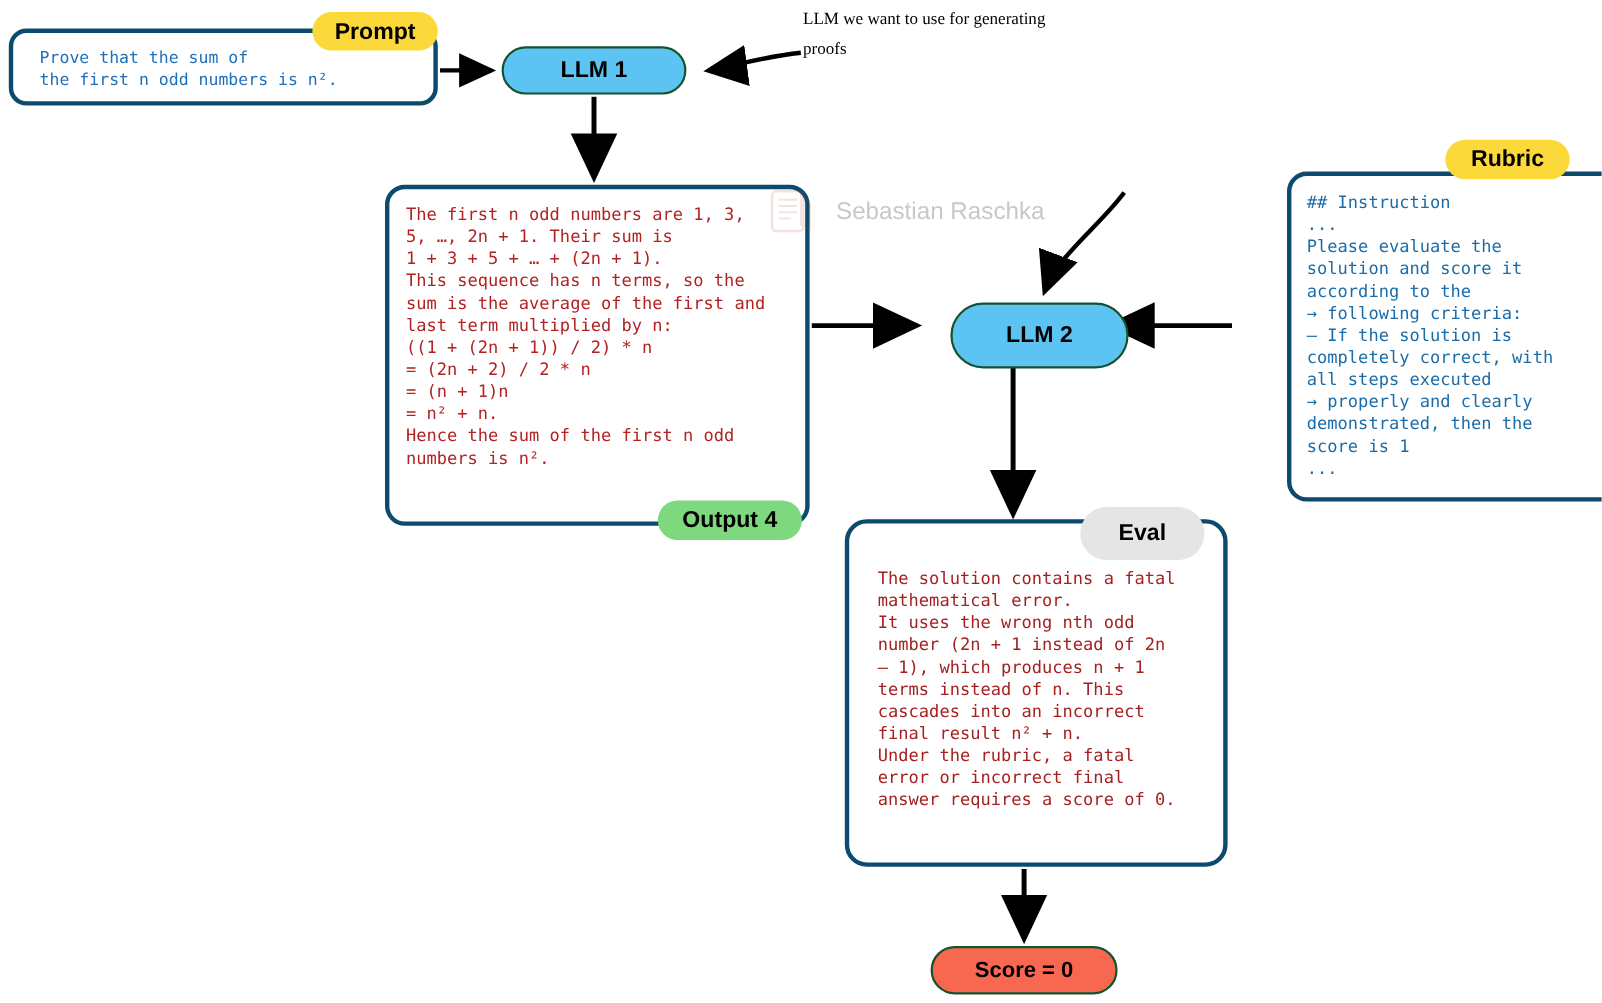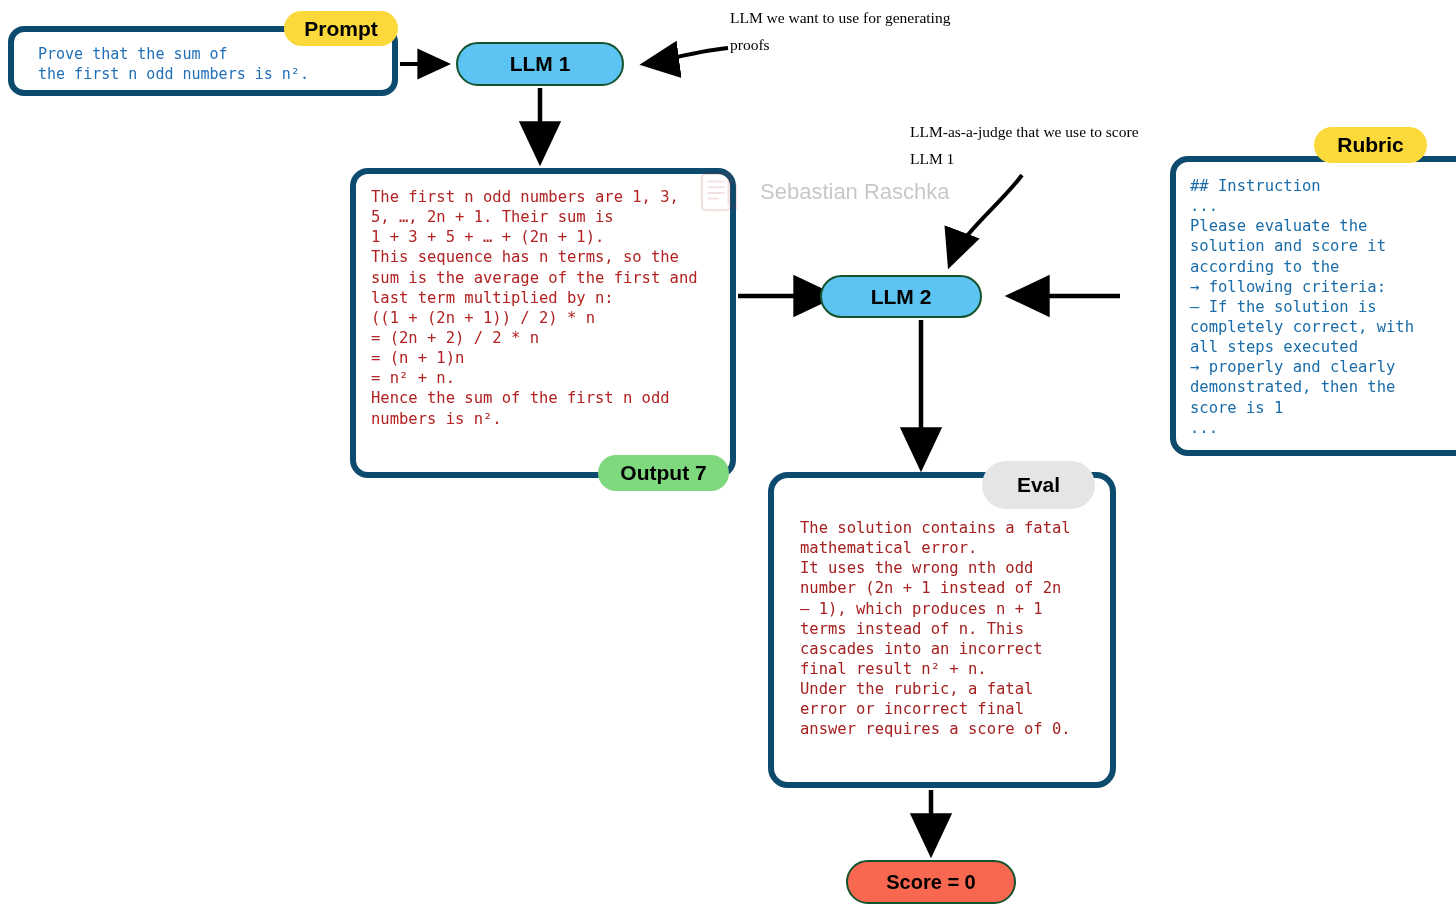--- a/index.html
+++ b/index.html
@@ -4,21 +4,21 @@
 <style>
   html,body{margin:0;padding:0;background:#ffffff;}
   body{width:1456px;height:912px;position:relative;overflow:hidden;
        font-family:"Liberation Sans",sans-serif;}
 
   .canvas{position:absolute;left:0;top:0;width:1456px;height:912px;}
   .svg-layer{position:absolute;left:0;top:0;width:1456px;height:912px;pointer-events:none;}
 
   
   .box{position:absolute;box-sizing:border-box;background:#fff;
-       border:6px solid #0c4a6e;border-radius:18px;}
+       border:4px solid #0c4a6e;border-radius:18px;}
 
   .mono{font-family:"DejaVu Sans Mono","Liberation Mono",monospace;
         white-space:pre;line-height:1.30;}
 
   #prompt-box{left:8px;top:26px;width:390px;height:70px;border-radius:16px;}
   #prompt-text{position:absolute;left:24px;top:13px;font-size:15px;color:#1f6fb8;}
 
   #output-box{left:350px;top:168px;width:386px;height:310px;}
   #output-text{position:absolute;left:15px;top:13px;font-size:15.5px;color:#b22222;}
 
@@ -26,21 +26,21 @@
   #rubric-text{position:absolute;left:14px;top:14px;font-size:15.5px;color:#1a6ca8;}
 
   #eval-box{left:768px;top:472px;width:348px;height:316px;border-radius:20px;}
   #eval-text{position:absolute;left:26px;top:40px;font-size:15.5px;color:#a52020;}
 
   
   .pill{position:absolute;box-sizing:border-box;border:2px solid #14532d;
         border-radius:999px;display:flex;align-items:center;justify-content:center;
         font-weight:bold;color:#000;}
   #llm1{left:456px;top:42px;width:168px;height:44px;background:#5cc3f2;font-size:21px;}
-  #llm2{left:820px;top:275px;width:162px;height:43px;background:#5cc3f2;font-size:21px;}
+  #llm2{left:864px;top:275px;width:162px;height:60px;background:#5cc3f2;font-size:21px;}
   #score{left:846px;top:860px;width:170px;height:44px;background:#f8674f;font-size:20px;}
 
   
   .badge{position:absolute;border-radius:999px;display:flex;align-items:center;
          justify-content:center;font-weight:bold;color:#000;font-size:21px;}
   #badge-prompt{left:284px;top:11px;width:114px;height:35px;background:#fcd93a;}
   #badge-output{left:598px;top:455px;width:131px;height:36px;background:#7ed87e;}
   #badge-eval{left:982px;top:461px;width:113px;height:48px;background:#e5e5e5;}
   #badge-rubric{left:1314px;top:127px;width:113px;height:36px;background:#fcd93a;}
 
@@ -120,34 +120,33 @@
 This sequence has n terms, so the
 sum is the average of the first and
 last term multiplied by n:
 ((1 + (2n + 1)) / 2) * n
 = (2n + 2) / 2 * n
 = (n + 1)n
 = n² + n.
 Hence the sum of the first n odd
 numbers is n².</div>
   </div>
-  <div class="badge" id="badge-output">Output 7</div>
+  <div class="badge" id="badge-output">Output 4</div>
 
   <div id="watermark">
     <svg id="wm-logo" viewBox="0 0 40 42" xmlns="http://www.w3.org/2000/svg">
       <rect x="2" y="2" width="30" height="38" rx="4" fill="none" stroke="#c0392b" stroke-width="2.4"></rect>
       <path d="M8,10 H26 M8,16 H26 M8,22 H26 M8,28 H20" stroke="#c0392b" stroke-width="2"></path>
       <path d="M30,6 L38,14 L38,38 L30,34 Z" fill="none" stroke="#c0392b" stroke-width="2.2"></path>
     </svg>
     <span id="wm-text">Sebastian Raschka</span>
   </div>
 
   <div class="pill" id="llm2">LLM 2</div>
 
-  <div class="anno" id="anno-llm2">LLM-as-a-judge that we use to score LLM 1</div>
 
   <div class="box" id="rubric-box">
     <div class="mono" id="rubric-text">## Instruction
 ...
 Please evaluate the
 solution and score it
 according to the
 → following criteria:
 — If the solution is
 completely correct, with

